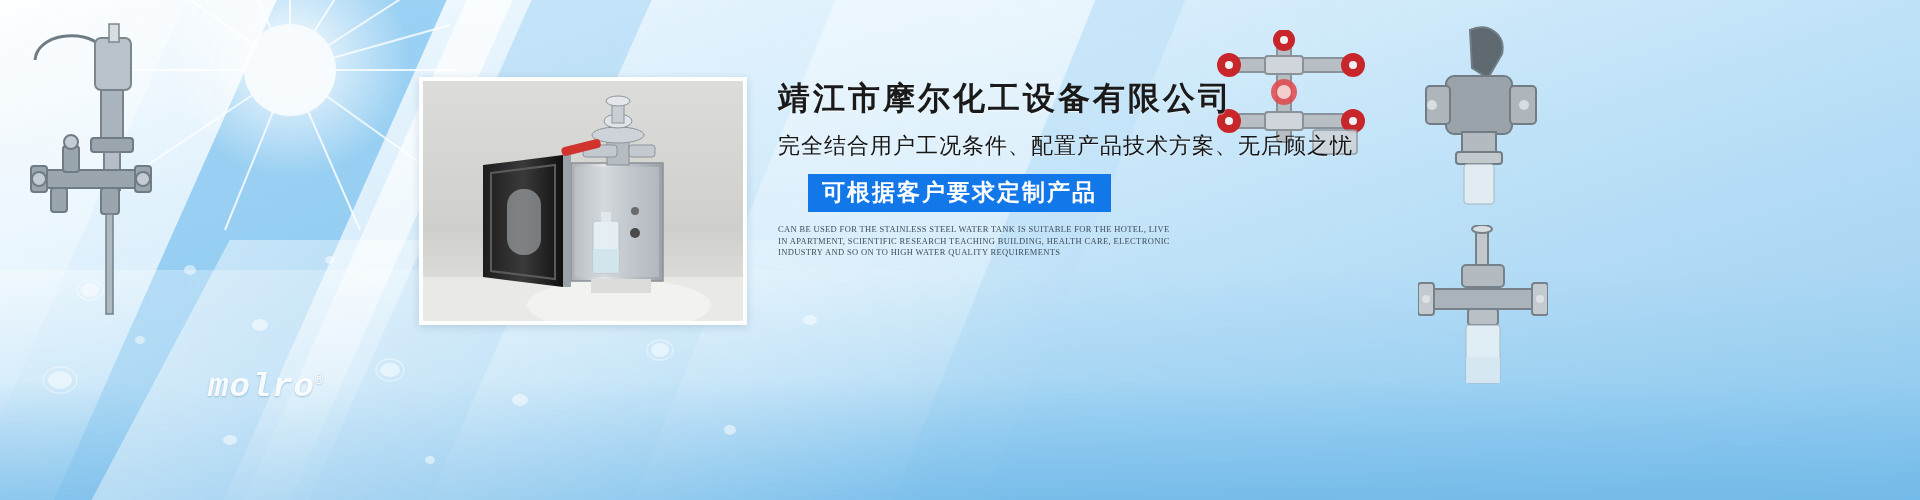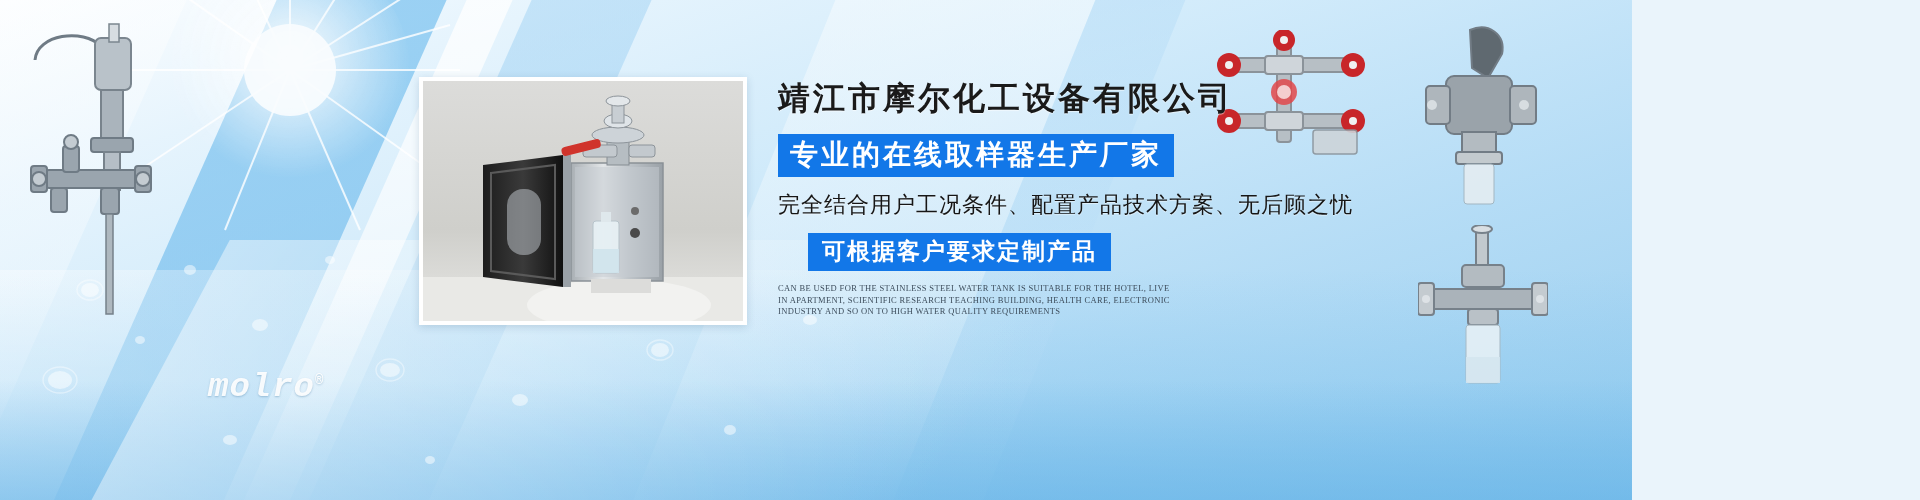--- a/index.html
+++ b/index.html
@@ -2,21 +2,21 @@
 <html><head>
 <meta charset="utf-8">
 <style>
   html,body{margin:0;padding:0;}
   body{
     width:1920px;height:500px;overflow:hidden;
     font-family:"Liberation Sans", sans-serif;
     background:#eaf4fb;
   }
   .banner{
-    position:relative;width:1632px;height:500px;overflow:hidden;
+    position:relative;width:1920px;height:500px;overflow:hidden;
     background:
       linear-gradient(160deg, rgba(255,255,255,.95) 0%, rgba(232,245,253,.9) 18%, rgba(207,234,250,.85) 42%, rgba(178,219,245,.9) 68%, rgba(150,204,238,.95) 100%),
       linear-gradient(#dcefff,#b9dcf4);
   }
 
   
   .bg-layer{position:absolute;inset:0;overflow:hidden;}
   .diag{
     position:absolute;transform-origin:top left;
   }
@@ -333,21 +333,20 @@
     </g>
     <rect x="48" y="100" width="34" height="58" rx="3" fill="#eaf2f6" opacity=".85" stroke="#a6b5be"></rect>
     <rect x="48" y="132" width="34" height="26" fill="#d4e6ef" opacity=".9"></rect>
     <circle cx="8" cy="74" r="4" fill="#dde2e6"></circle>
     <circle cx="122" cy="74" r="4" fill="#dde2e6"></circle>
   </svg>
 
   <div class="textblock">
     <div class="company">靖江市摩尔化工设备有限公司</div>
 
-    <div><span class="hl hl1">专业的在线取样器生产厂家</span></div>
 
     <div class="line3">完全结合用户工况条件、配置产品技术方案、无后顾之忧</div>
 
     <div><span class="hl hl2">可根据客户要求定制产品</span></div>
 
     <div class="smallen">CAN BE USED FOR THE STAINLESS STEEL WATER TANK IS SUITABLE FOR THE HOTEL, LIVE IN APARTMENT, SCIENTIFIC RESEARCH TEACHING BUILDING, HEALTH CARE, ELECTRONIC INDUSTRY AND SO ON TO HIGH WATER QUALITY REQUIREMENTS</div>
   </div>
 
   <div class="watermark">
     <span>molro</span><sup>®</sup>

